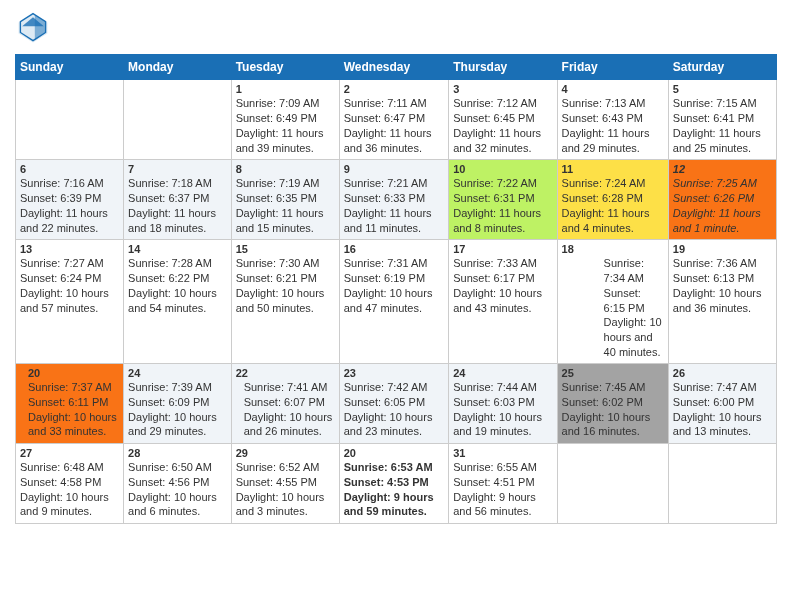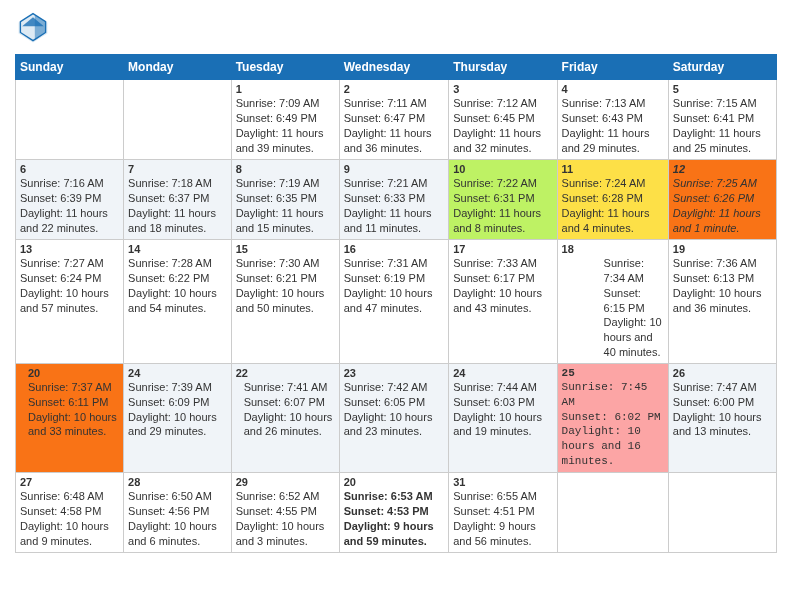--- a/index.html
+++ b/index.html
@@ -281,21 +281,21 @@
             <div class="day-info" style="white-space: pre-line;">Sunrise: 7:42 AM
 Sunset: 6:05 PM
 Daylight: 10 hours and 23 minutes.</div>
           </td>
           <td style="background: rgb(240, 244, 248);">
             <span class="day-num">24</span>
             <div class="day-info" style="white-space: pre-line;">Sunrise: 7:44 AM
 Sunset: 6:03 PM
 Daylight: 10 hours and 19 minutes.</div>
           </td>
-          <td style="background: #fca5a5; font-family: Liberation Mono, monospace;">
+          <td style="background: #a3a3a3;">
             <span class="day-num">25</span>
             <div class="day-info" style="white-space: pre-line;">Sunrise: 7:45 AM
 Sunset: 6:02 PM
 Daylight: 10 hours and 16 minutes.</div>
           </td>
           <td style="background: rgb(240, 244, 248);">
             <span class="day-num">26</span>
             <div class="day-info" style="white-space: pre-line;">Sunrise: 7:47 AM
 Sunset: 6:00 PM
 Daylight: 10 hours and 13 minutes.</div>

